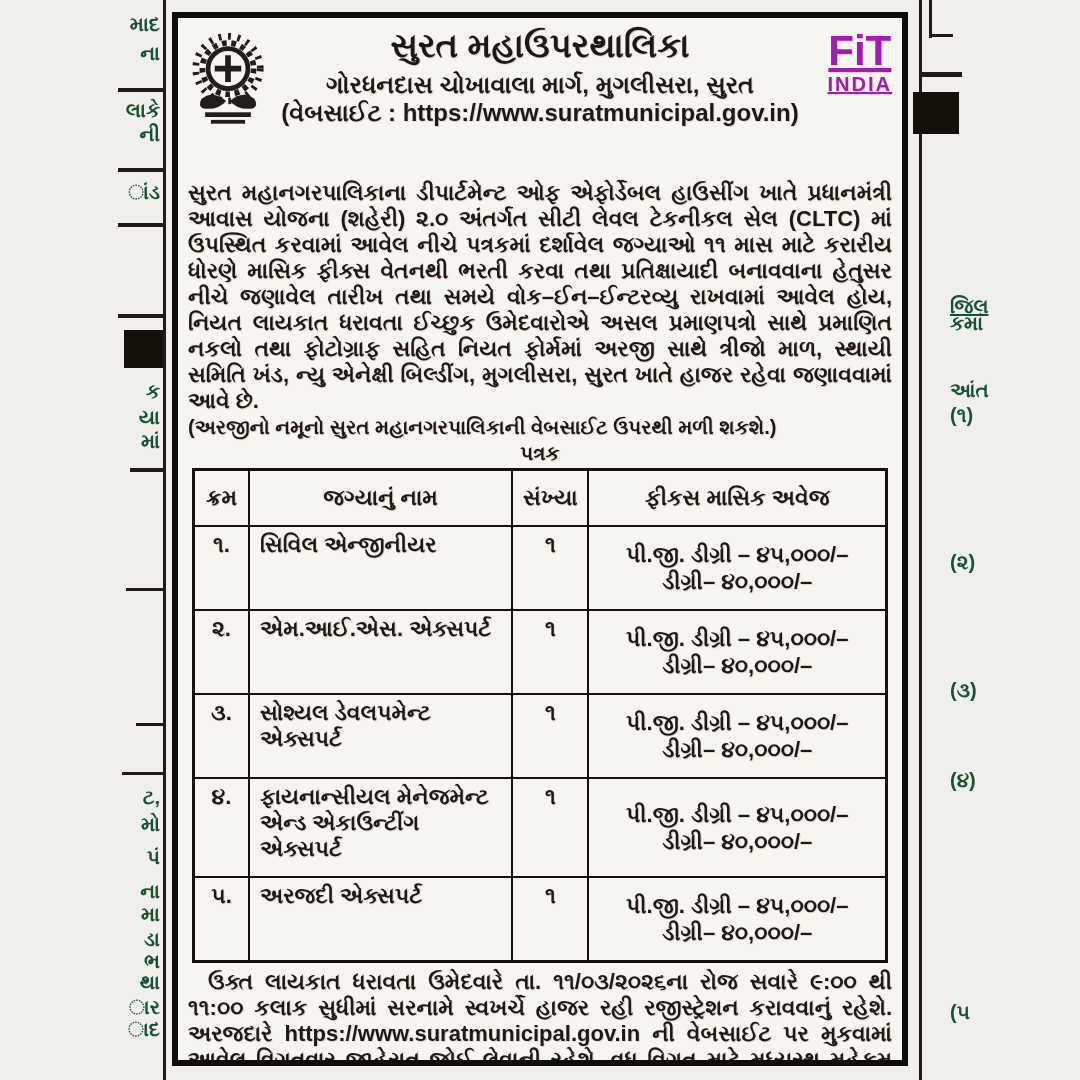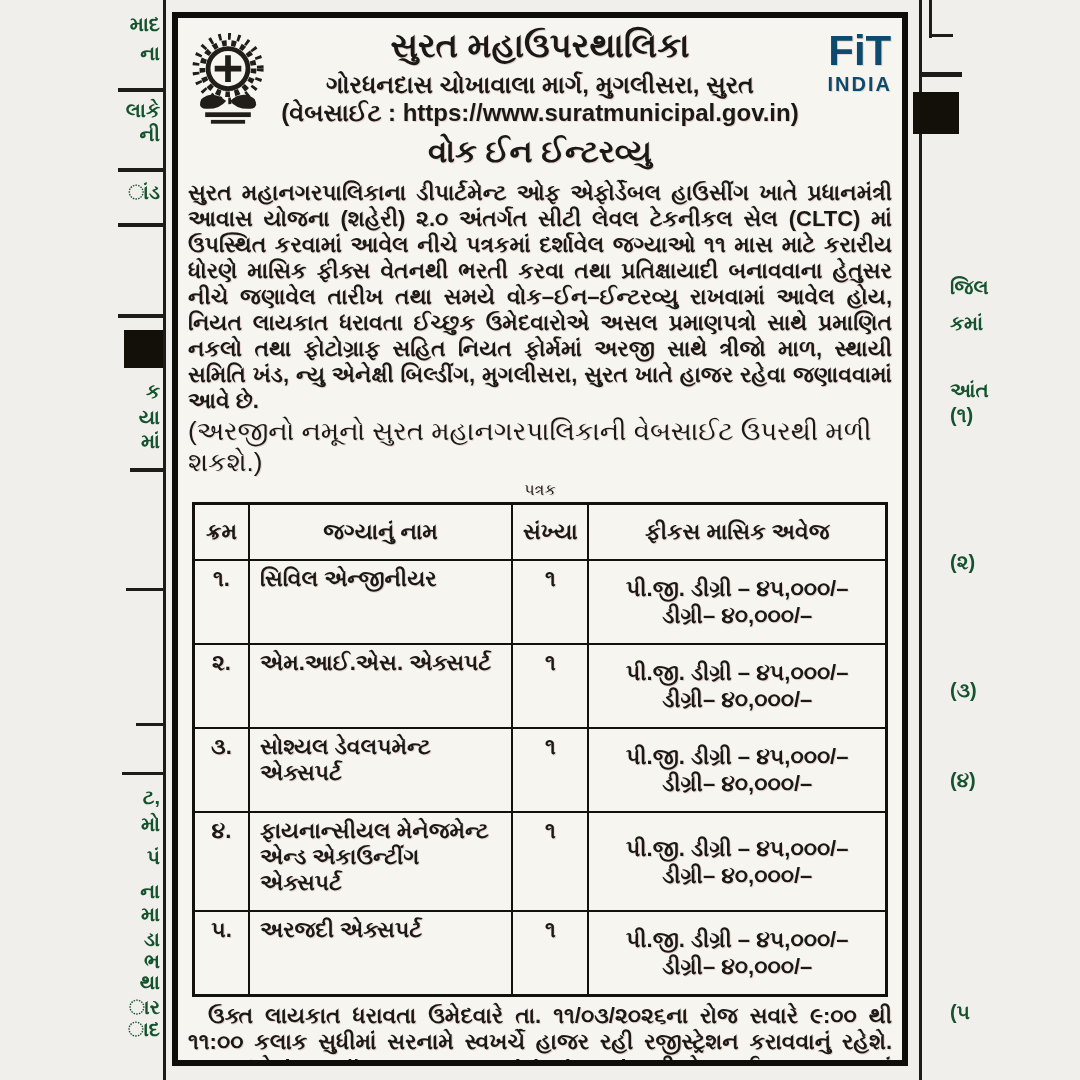--- a/index.html
+++ b/index.html
@@ -21,30 +21,30 @@
   .blackblock{position:absolute;background:#131009;}
   
   .ad-box{
     position:absolute;left:172px;top:12px;width:736px;height:1054px;
     box-sizing:border-box;border:6px solid #0f0d0a;background:#f7f5f0;
     padding:6px 10px 4px 10px;overflow:hidden;
   }
   .ad-text{text-shadow:1px 1px 0 rgba(150,40,30,0.16);}
   .ad-header{position:relative;text-align:center;padding-top:2px;min-height:148px;}
   .seal{position:absolute;left:2px;top:8px;width:76px;height:96px;}
-  .fit-logo{position:absolute;right:0px;top:6px;line-height:1;color:#0c4a6e;}
+  .fit-logo{position:absolute;right:0px;top:6px;line-height:1;color:#a21caf;text-decoration:underline;}
   .fit-top{font-size:42px;font-weight:900;letter-spacing:0px;font-family:"Liberation Sans",sans-serif;}
   .fit-bottom{font-size:20px;font-weight:800;letter-spacing:2px;margin-top:2px;}
   .org-name{font-size:34px;font-weight:800;}
   .address{font-size:24px;font-weight:700;margin-top:5px;}
   .website{font-size:24px;font-weight:700;}
   .notice-title{font-size:31px;font-weight:800;margin-top:7px;}
   .intro{margin-top:6px;font-size:22px;line-height:26px;font-weight:600;text-align:justify;}
-  .sample-note{font-size:26px;font-weight:400;margin-top:2px;}
-  .patrak{text-align:center;font-size:16px;font-weight:400;margin:3px 0 3px;}
+  .sample-note{font-size:20px;font-weight:700;margin-top:2px;}
+  .patrak{text-align:center;font-size:20px;font-weight:700;margin:3px 0 3px;}
   table.vacancy{width:calc(100% - 8px);margin:0 auto;border-collapse:collapse;border:3px solid #14110c;}
   .vacancy th,.vacancy td{
     border:2.5px solid #14110c;font-size:22px;font-weight:700;
     padding:14px 4px;box-sizing:border-box;
   }
   .vacancy th{text-align:center;height:36px;}
   .vacancy tr.data-row{height:60px;}
   td.c-sr{text-align:center;vertical-align:top;padding-top:5px;width:8%;}
   td.c-post{text-align:left;padding-left:10px;vertical-align:top;padding-top:5px;width:38%;}
   td.c-count{text-align:center;vertical-align:top;padding-top:5px;width:11%;}
@@ -85,21 +85,21 @@
   <span class="frag frag-left" style="top:996px;">ાર</span>
   <span class="frag frag-left" style="top:1018px;">ાદ</span>
 </div>
 
 <div>
   <div class="vline" style="left:919px;top:0;width:3px;height:1080px;"></div>
   <div class="vline" style="left:929px;top:0;width:3px;height:38px;"></div>
   <div class="hline" style="left:929px;top:34px;width:24px;height:3px;"></div>
   <div class="hline" style="left:919px;top:72px;width:43px;height:5px;"></div>
   <div class="blackblock" style="left:913px;top:92px;width:46px;height:42px;"></div>
-  <span class="frag frag-right" style="top:276px;">જિલ</span>
+  <span class="frag frag-right" style="top:295px;text-decoration:underline;">જિલ</span>
   <span class="frag frag-right" style="top:312px;">કમાં</span>
   <span class="frag frag-right" style="top:379px;text-align:right;">આંત</span>
   <span class="frag frag-right" style="top:404px;">(૧)</span>
   <span class="frag frag-right" style="top:551px;">(૨)</span>
   <span class="frag frag-right" style="top:679px;">(૩)</span>
   <span class="frag frag-right" style="top:769px;">(૪)</span>
   <span class="frag frag-right" style="top:1001px;">(૫</span>
 </div>
 
 <div class="ad-box ad-text">
@@ -121,21 +121,20 @@
     </svg>
 
     <div class="fit-logo">
       <div class="fit-top">FiT</div>
       <div class="fit-bottom">INDIA</div>
     </div>
 
     <div class="org-name">સુરત મહાઉપરથાલિકા</div>
     <div class="address">ગોરધનદાસ ચોખાવાલા માર્ગ, મુગલીસરા, સુરત</div>
     <div class="website">(વેબસાઈટ : https://www.suratmunicipal.gov.in)</div>
-    <div class="notice-title">વોક ઈન ઈન્ટરવ્યુ</div>
   </div>
 
   <div class="intro">સુરત મહાનગરપાલિકાના ડીપાર્ટમેન્ટ ઓફ એફોર્ડેબલ હાઉસીંગ ખાતે પ્રધાનમંત્રી આવાસ યોજના (શહેરી) ૨.૦ અંતર્ગત સીટી લેવલ ટેકનીકલ સેલ (CLTC) માં ઉપસ્થિત કરવામાં આવેલ નીચે પત્રકમાં દર્શાવેલ જગ્યાઓ ૧૧ માસ માટે કરારીય ધોરણે માસિક ફીક્સ વેતનથી ભરતી કરવા તથા પ્રતિક્ષાયાદી બનાવવાના હેતુસર નીચે જણાવેલ તારીખ તથા સમયે વોક–ઈન–ઈન્ટરવ્યુ રાખવામાં આવેલ હોય, નિયત લાયકાત ધરાવતા ઈચ્છુક ઉમેદવારોએ અસલ પ્રમાણપત્રો સાથે પ્રમાણિત નકલો તથા ફોટોગ્રાફ સહિત નિયત ફોર્મમાં અરજી સાથે ત્રીજો માળ, સ્થાયી સમિતિ ખંડ, ન્યુ એનેક્ષી બિલ્ડીંગ, મુગલીસરા, સુરત ખાતે હાજર રહેવા જણાવવામાં આવે છે.</div>
   <div class="sample-note">(અરજીનો નમૂનો સુરત મહાનગરપાલિકાની વેબસાઈટ ઉપરથી મળી શકશે.)</div>
 
   <div class="patrak">પત્રક</div>
 
   <table class="vacancy">
     <thead>
       <tr>

